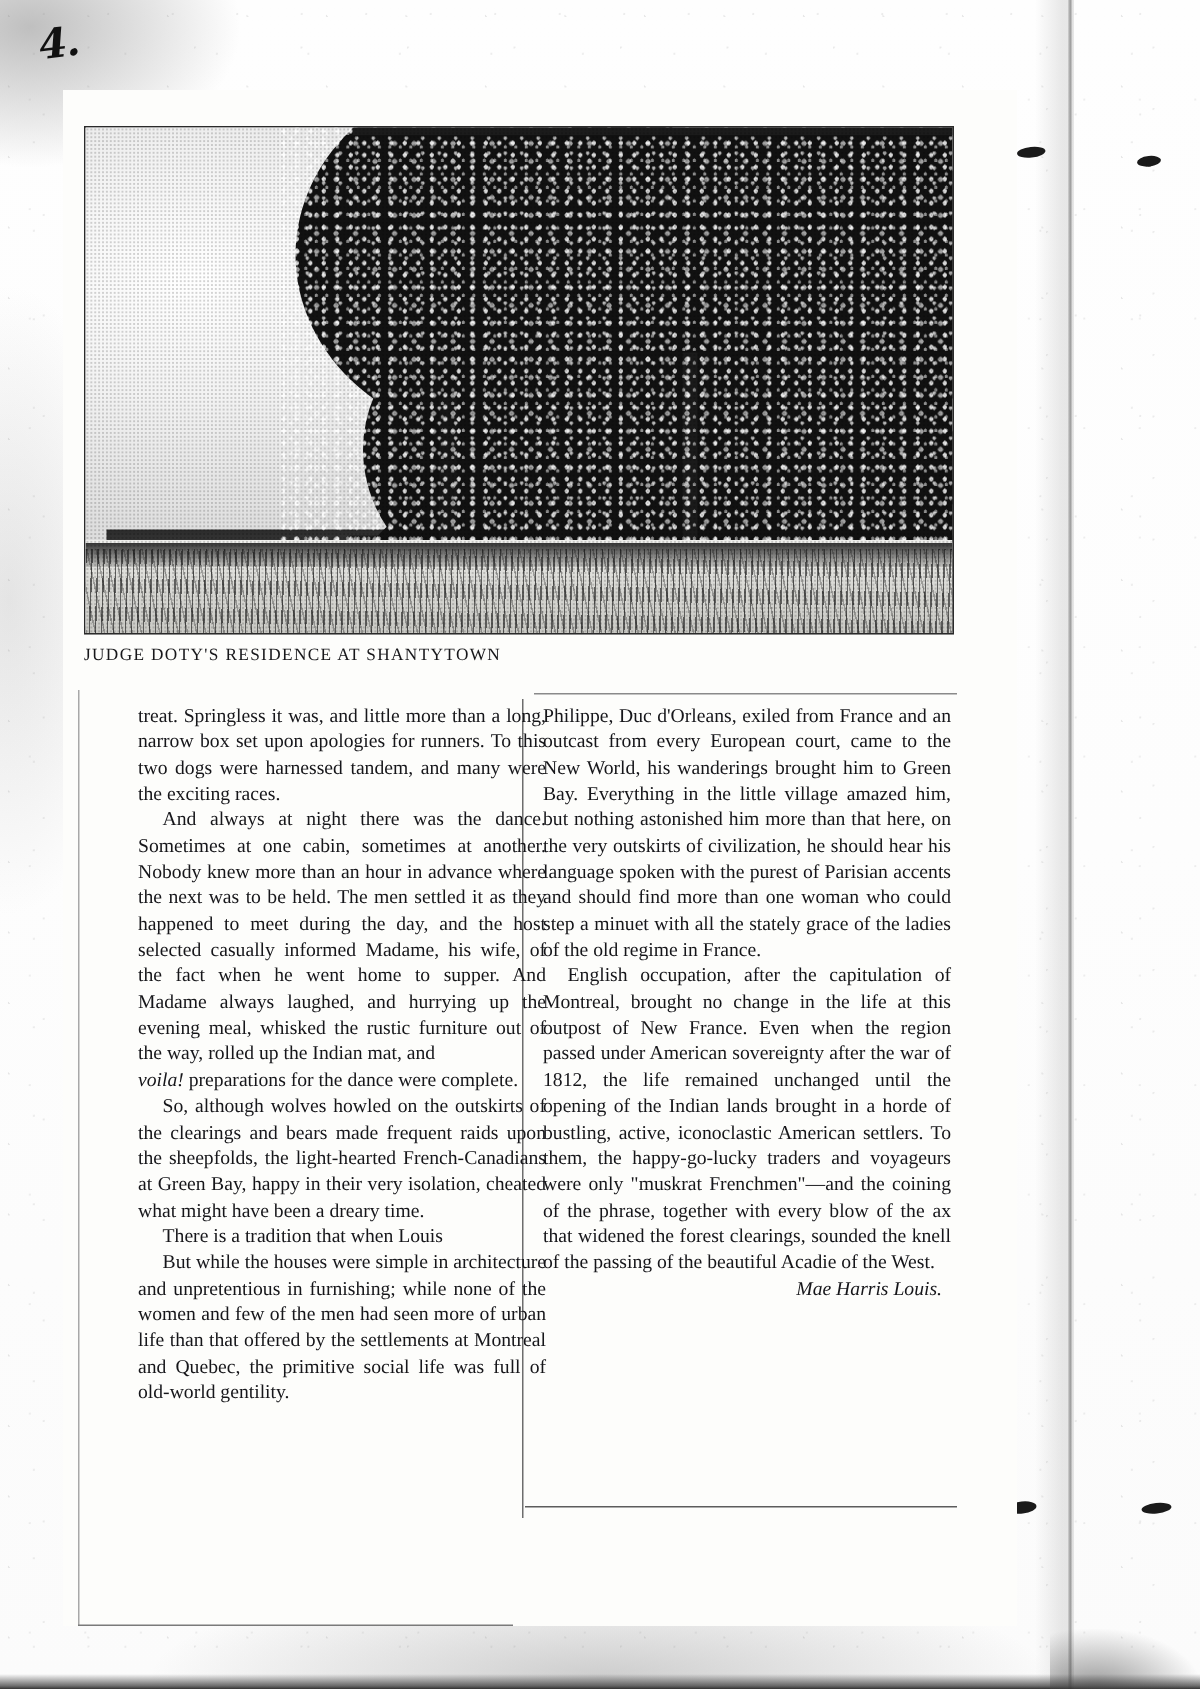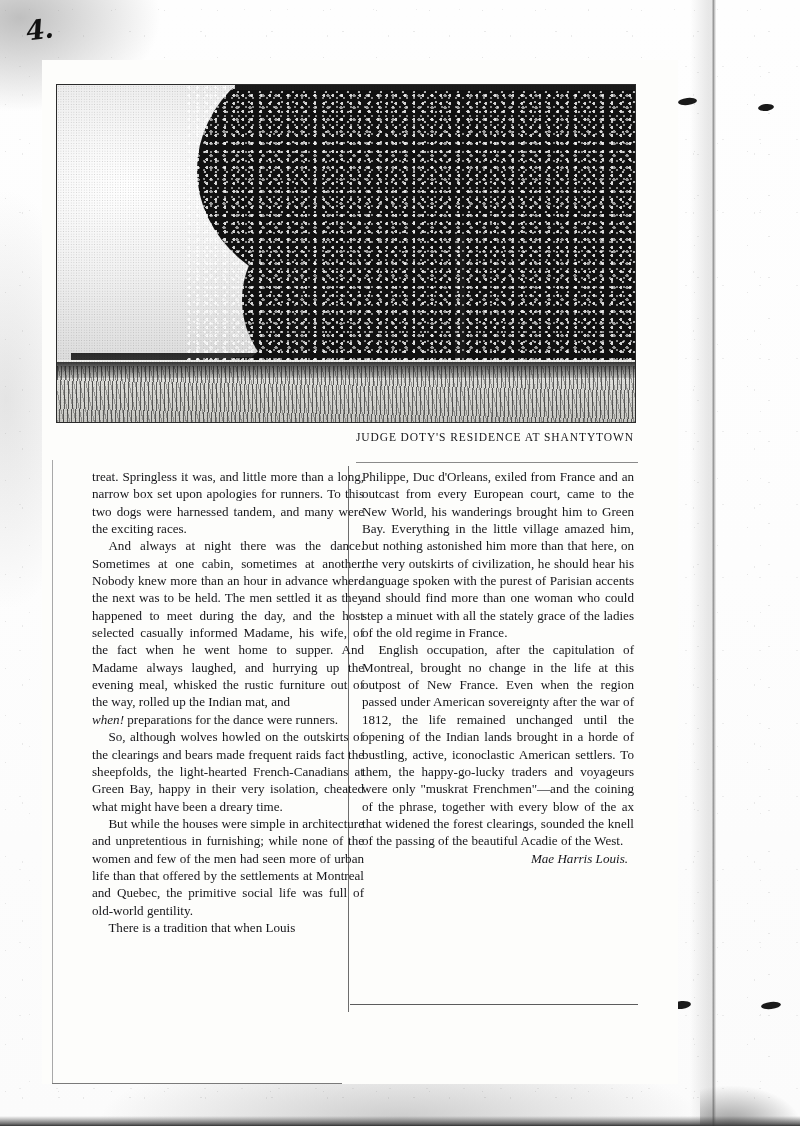--- a/index.html
+++ b/index.html
@@ -172,21 +172,21 @@
     opacity: 0.55;
     pointer-events: none;
   }
 
   
   .caption {
     position: absolute;
     left: 56px;
     top: 431px;
     width: 578px;
-    text-align: right;
+    text-align: left;
     font-family: "Liberation Serif", serif;
     font-size: 11.5px;
     letter-spacing: 0.9px;
     color: #17171a;
   }
 
   
   .columns {
     position: absolute;
     left: 56px;
@@ -323,24 +323,24 @@
   <div class="col-rule"></div>
   <div class="col-rule-top"></div>
   <div class="col-rule-bottom"></div>
   <div class="clip-bottom-rule"></div>
 
   <div class="columns">
 
     <div class="col col-left">
       <p class="noindent">treat. Springless it was, and little more than a long, narrow box set upon apologies for runners. To this two dogs were harnessed tandem, and many were the exciting races.</p>
       <p>And always at night there was the dance. Sometimes at one cabin, sometimes at another. Nobody knew more than an hour in advance where the next was to be held. The men settled it as they happened to meet during the day, and the host selected casually informed Madame, his wife, of the fact when he went home to supper. And Madame always laughed, and hurrying up the evening meal, whisked the rustic furniture out of the way, rolled up the Indian mat, and</p>
-      <p class="noindent"><i>when!</i> <span>preparations for the dance were runners.</span></p>
-      <p>So, although wolves howled on the outskirts of the clearings and bears made frequent raids fact the sheepfolds, the light-hearted French-Canadians at Green Bay, happy in their very isolation, cheated what might have been a dreary time.</p>
+      <p class="noindent"><i>voila!</i> <span>preparations for the dance were complete.</span></p>
+      <p>So, although wolves howled on the outskirts of the clearings and bears made frequent raids upon the sheepfolds, the light-hearted French-Canadians at Green Bay, happy in their very isolation, cheated what might have been a dreary time.</p>
+      <p>There is a tradition that when Louis</p>
       <p>But while the houses were simple in architecture and unpretentious in furnishing; while none of the women and few of the men had seen more of urban life than that offered by the settlements at Montreal and Quebec, the primitive social life was full of old-world gentility.</p>
-      <p>There is a tradition that when Louis</p>
     </div>
 
     <div class="col col-right">
       <p class="noindent">Philippe, Duc d'Orleans, exiled from France and an outcast from every European court, came to the New World, his wanderings brought him to Green Bay. Everything in the little village amazed him, but nothing astonished him more than that here, on the very outskirts of civilization, he should hear his language spoken with the purest of Parisian accents and should find more than one woman who could step a minuet with all the stately grace of the ladies of the old regime in France.</p>
       <p>English occupation, after the capitulation of Montreal, brought no change in the life at this outpost of New France. Even when the region passed under American sovereignty after the war of 1812, the life remained unchanged until the opening of the Indian lands brought in a horde of bustling, active, iconoclastic American settlers. To them, the happy-go-lucky traders and voyageurs were only "muskrat Frenchmen"—and the coining of the phrase, together with every blow of the ax that widened the forest clearings, sounded the knell of the passing of the beautiful Acadie of the West.</p>
       <p class="byline">Mae Harris Louis.</p>
     </div>
 
   </div>
 

